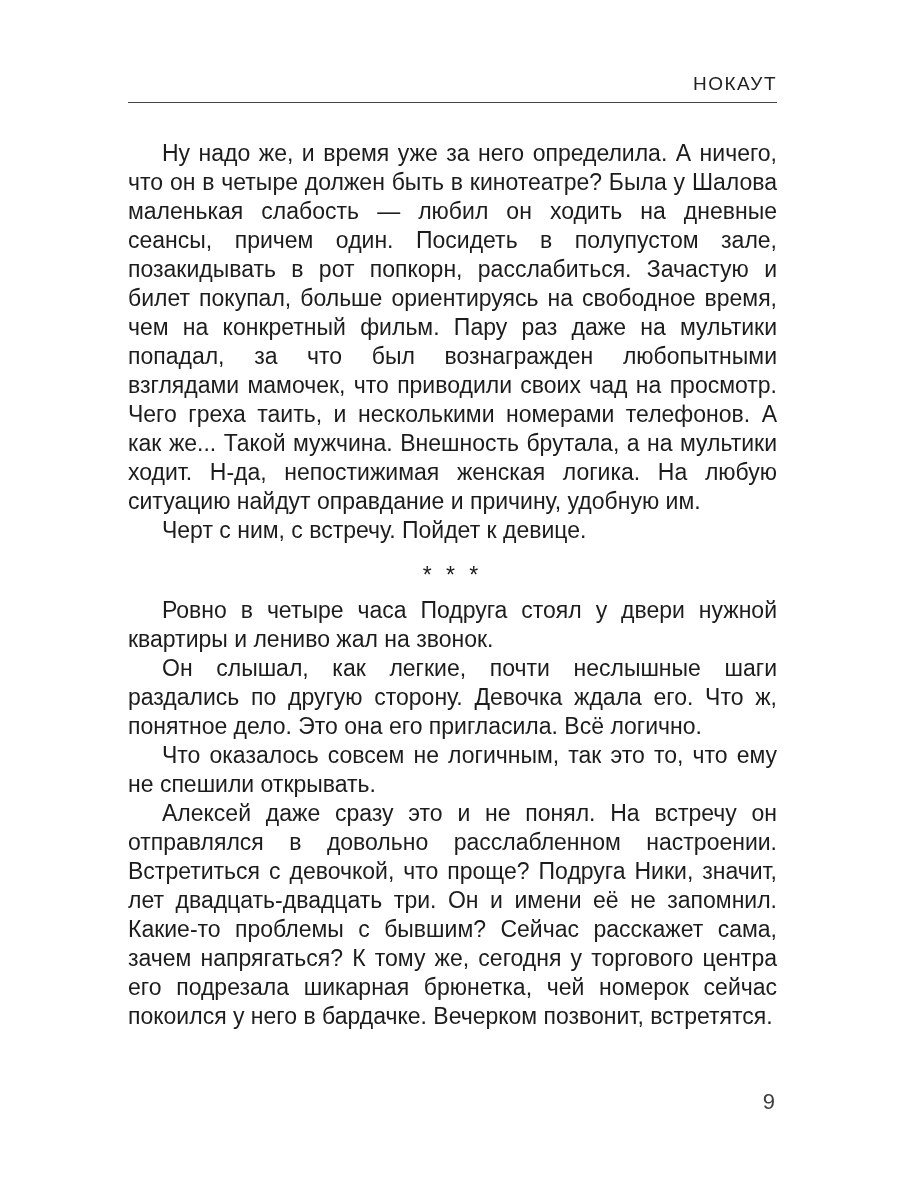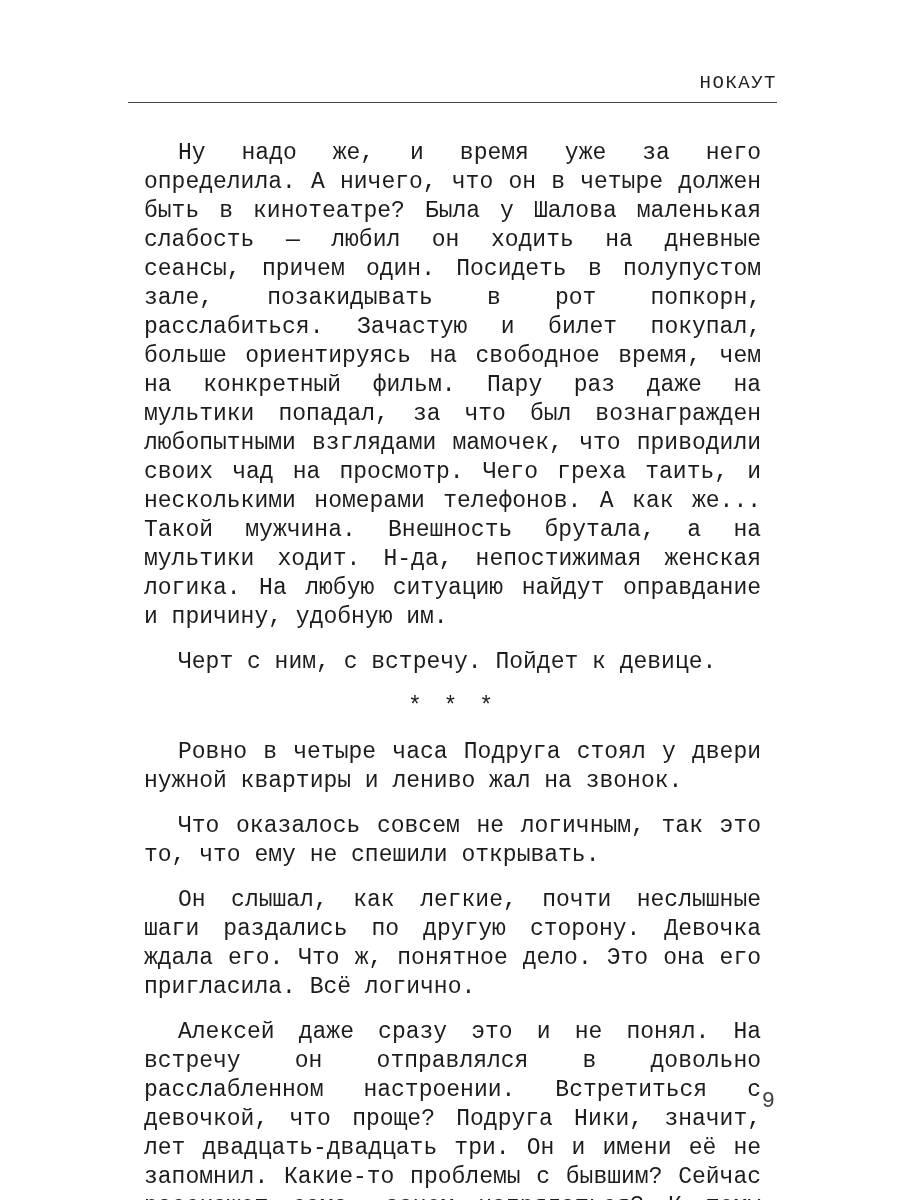--- a/index.html
+++ b/index.html
@@ -6,21 +6,21 @@
     margin: 0;
     padding: 0;
     background: #ffffff;
   }
   .page {
     position: relative;
     width: 900px;
     height: 1200px;
     background: #ffffff;
     overflow: hidden;
-    font-family: Liberation Mono, monospace;
+    font-family: Liberation Sans, sans-serif;
     color: #1c1c1c;
   }
   .content {
     position: absolute;
     left: 128px;
     width: 649px;
     top: 0;
   }
   .running-head {
     padding-top: 74px;
@@ -32,21 +32,21 @@
     letter-spacing: 1.5px;
     color: #222222;
   }
   .page-body {
     margin-top: 36px;
     font-size: 23px;
     line-height: 29px;
     text-align: justify;
   }
   .para {
-    margin: 16px;
+    margin: 0;
     text-indent: 34px;
   }
   .scene-divider {
     text-align: center;
     text-indent: 0;
     font-size: 23px;
     line-height: 29px;
     letter-spacing: 4px;
     margin: 16px 0 6px 0;
     color: #1c1c1c;
@@ -74,21 +74,21 @@
       <span>НОКАУТ</span>
     </header>
 
     <main class="page-body">
       <p class="para">Ну надо же, и время уже за него определила. А ничего, что он в четыре должен быть в кинотеатре? Была у Шалова маленькая слабость — любил он ходить на дневные сеансы, причем один. Посидеть в полупустом зале, позакидывать в рот попкорн, расслабиться. Зачастую и билет покупал, больше ориентируясь на свободное время, чем на конкретный фильм. Пару раз даже на мультики попадал, за что был вознагражден любопытными взглядами мамочек, что приводили своих чад на просмотр. Чего греха таить, и несколькими номерами телефонов. А как же... Такой мужчина. Внешность брутала, а на мультики ходит. Н-да, непостижимая женская логика. На любую ситуацию найдут оправдание и причину, удобную им.</p>
       <p class="para">Черт с ним, с встречу. Пойдет к девице.</p>
 
       <div class="scene-divider">* * *</div>
 
       <p class="para">Ровно в четыре часа Подруга стоял у двери нужной квартиры и лениво жал на звонок.</p>
+      <p class="para">Он слышал, как легкие, почти неслышные шаги раздались по другую сторону. Девочка ждала его. Что ж, понятное дело. Это она его пригласила. Всё логично.</p>
       <p class="para">Что оказалось совсем не логичным, так это то, что ему не спешили открывать.</p>
-      <p class="para">Он слышал, как легкие, почти неслышные шаги раздались по другую сторону. Девочка ждала его. Что ж, понятное дело. Это она его пригласила. Всё логично.</p>
       <p class="para">Алексей даже сразу это и не понял. На встречу он отправлялся в довольно расслабленном настроении. Встретиться с девочкой, что проще? Подруга Ники, значит, лет двадцать-двадцать три. Он и имени её не запомнил. Какие-то проблемы с бывшим? Сейчас расскажет сама, зачем напрягаться? К тому же, сегодня у торгового центра его подрезала шикарная брюнетка, чей номерок сейчас покоился у него в бардачке. Вечерком позвонит, встретятся.</p>
     </main>
 
   </div>
 
   <div class="folio">9</div>
 </div>
 
 </body></html>

